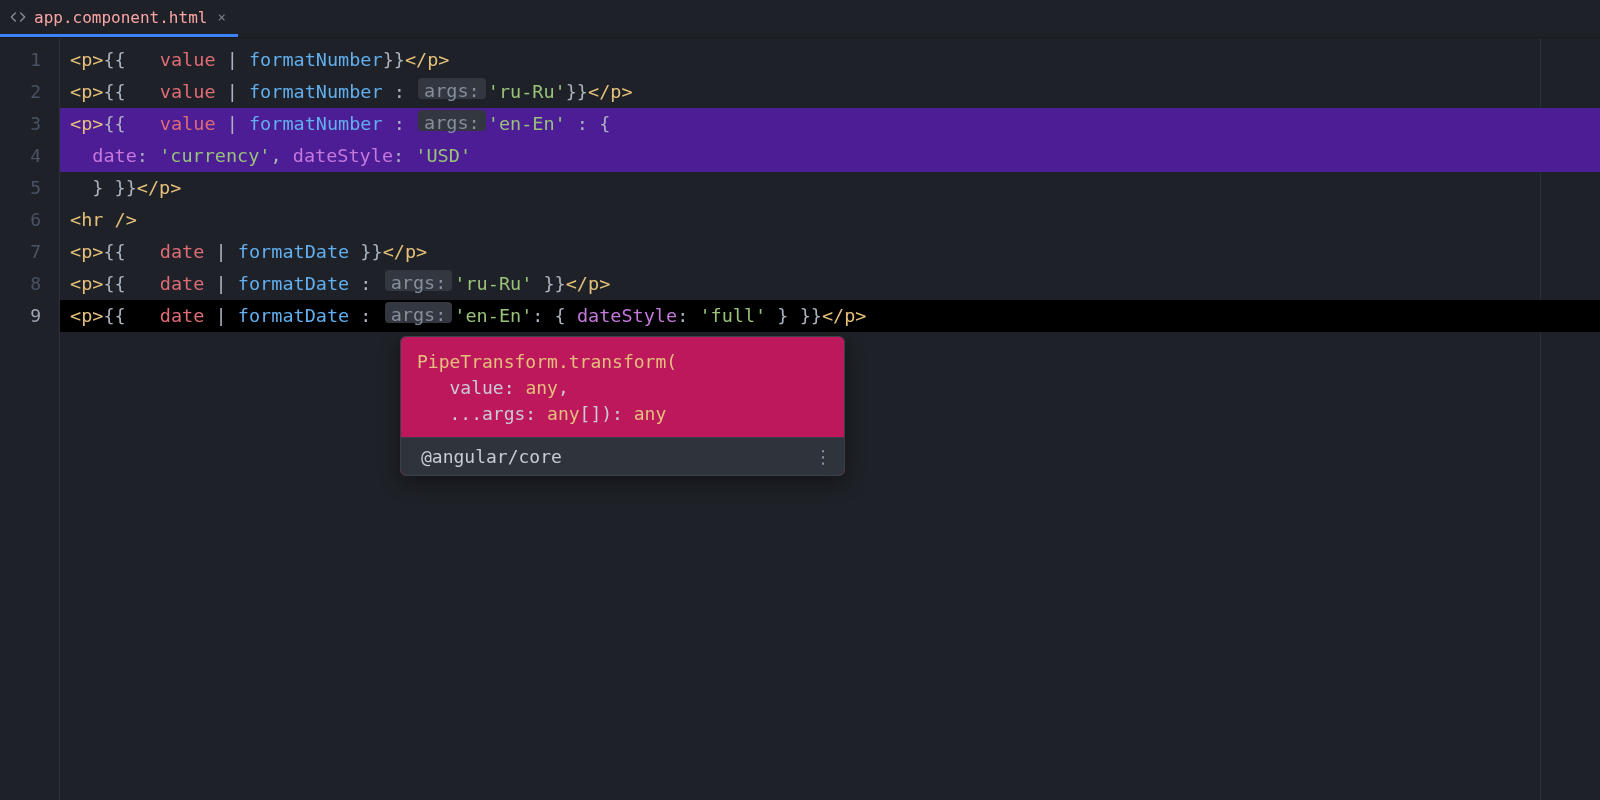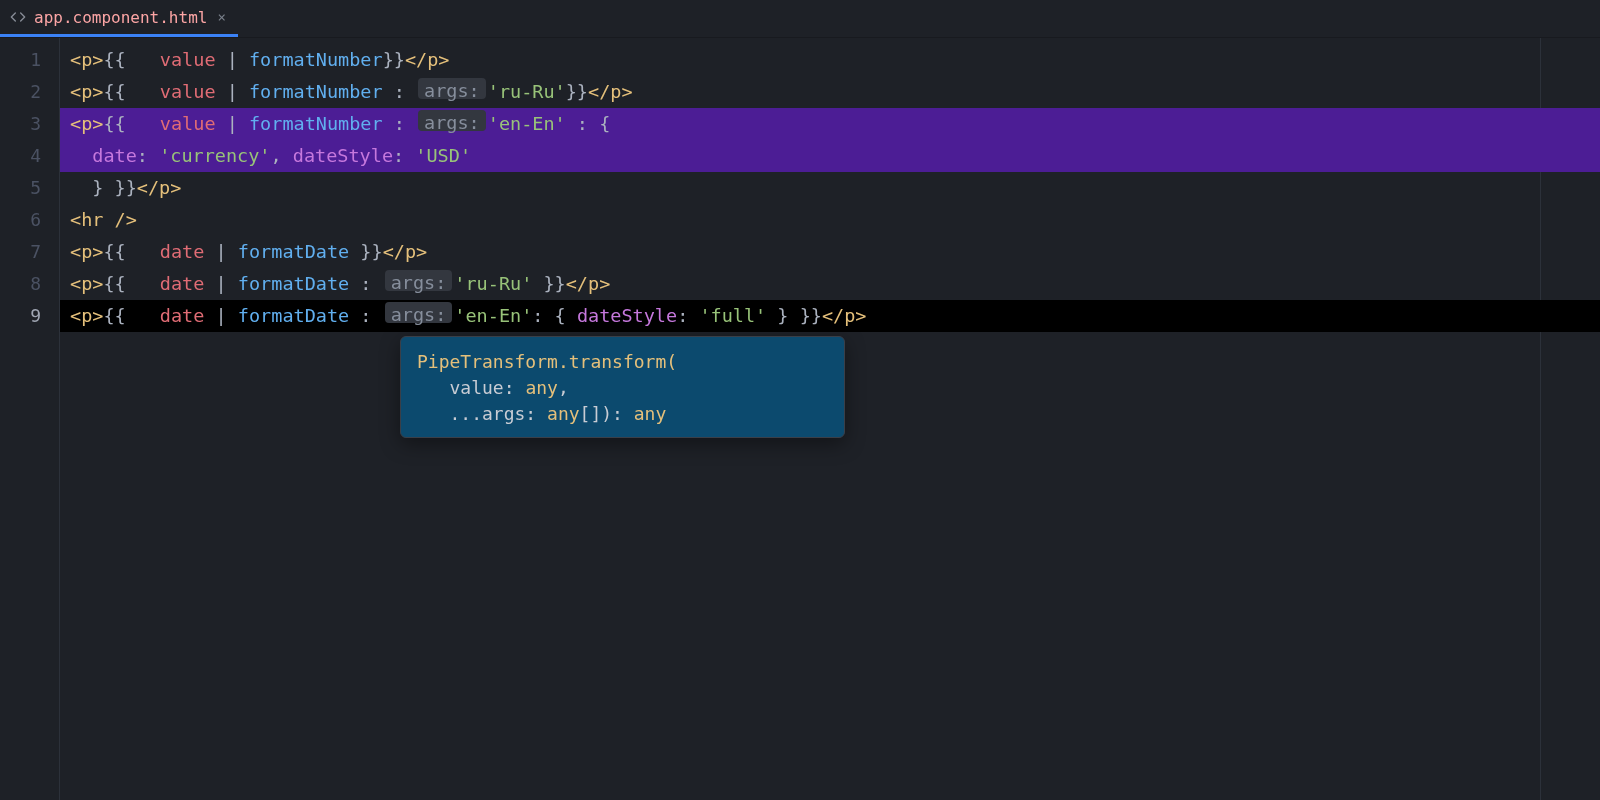--- a/index.html
+++ b/index.html
@@ -109,21 +109,21 @@
     height: 21px;
     vertical-align: 1px;
   }
 
   
   .popup {
     position: absolute;
     top: 298px;
     left: 340px;
     width: 445px;
-    background: #0c4a6e;
+    background: #be185d;
     border: 1px solid #3a3f48;
     border-radius: 6px;
     box-shadow: 0 6px 20px rgba(0,0,0,0.4);
     font-size: 18px;
     overflow: hidden;
   }
   .popup-sig {
     padding: 12px 16px 10px 16px;
     line-height: 26px;
     white-space: pre;
@@ -194,16 +194,20 @@
     <div class="line"><span class="c-tag">&lt;p&gt;</span><span class="c-delim">{{ </span><span class="c-var">date</span><span class="c-delim"> | </span><span class="c-pipe">formatDate</span><span class="c-delim"> </span><span class="c-delim">}}</span><span class="c-tag">&lt;/p&gt;</span></div>
 
     <div class="line"><span class="c-tag">&lt;p&gt;</span><span class="c-delim">{{ </span><span class="c-var">date</span><span class="c-delim"> | </span><span class="c-pipe">formatDate</span><span class="c-delim"> : </span><span class="hint">args:</span><span class="c-str">'ru-Ru'</span><span class="c-delim"> </span><span class="c-delim">}}</span><span class="c-tag">&lt;/p&gt;</span></div>
 
     <div class="line hl2"><span class="c-tag">&lt;p&gt;</span><span class="c-delim">{{ </span><span class="c-var">date</span><span class="c-delim"> | </span><span class="c-pipe">formatDate</span><span class="c-delim"> : </span><span class="hint">args:</span><span class="c-str">'en-En'</span><span class="c-punc">: </span><span class="c-punc">{ </span><span class="c-attr">dateStyle</span><span class="c-punc">: </span><span class="c-str">'full'</span><span class="c-punc"> } </span><span class="c-delim">}}</span><span class="c-tag">&lt;/p&gt;</span></div>
 
     <div class="popup">
       <div class="popup-sig"><span class="c-kw">PipeTransform.transform(</span>
 <span class="c-plain">   value: </span><span class="c-type">any</span><span class="c-plain">,</span>
 <span class="c-plain">   ...args: </span><span class="c-type">any</span><span class="c-plain">[]): </span><span class="c-type">any</span></div>
+      <div class="popup-footer">
+        <span>@angular/core</span>
+        <span class="more">⋮</span>
+      </div>
     </div>
 
   </div>
 </div>
 
 </body></html>

